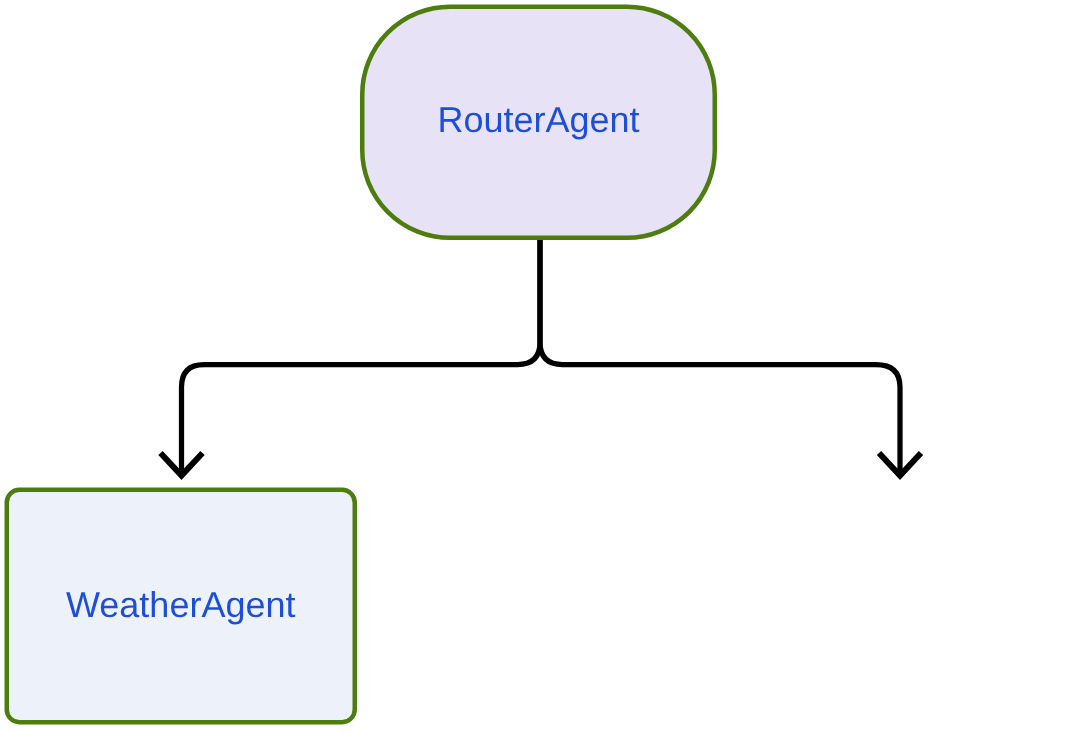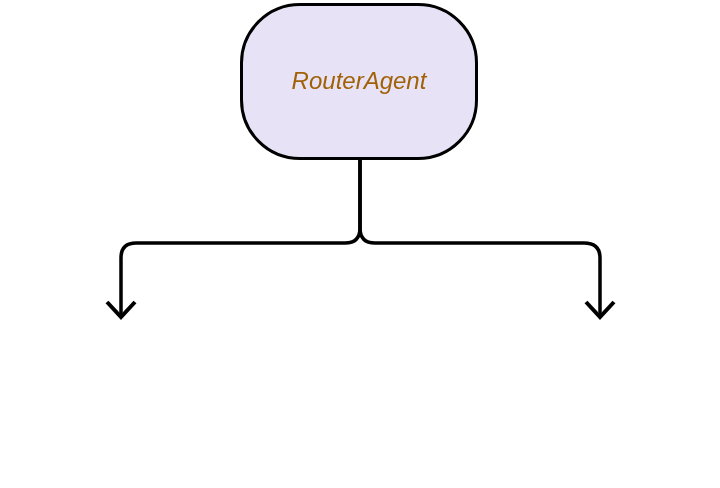--- a/index.html
+++ b/index.html
@@ -18,29 +18,28 @@
   .edges-svg {
     position: absolute;
     left: 0;
     top: 0;
     width: 720px;
     height: 488px;
   }
   .node {
     position: absolute;
     box-sizing: border-box;
-    border: 3px solid #000000;
+    border: 3px solid #4d7c0f;
     display: flex;
     align-items: center;
     justify-content: center;
-    color: #a16207;
+    color: #1d4ed8;
     font-size: 24px;
     line-height: 1.2;
     text-align: center;
-    font-style: italic;
   }
   .node-router {
     left: 240px;
     top: 3px;
     width: 238px;
     height: 157px;
     border-radius: 60px;
     background: #e8e2f7;
   }
   .node-weather {
@@ -80,15 +79,18 @@
     <path class="edge-path" d="M 360 159 L 360 228 Q 360 243 345 243 L 136 243 Q 121 243 121 258 L 121 317"></path>
     <path class="edge-path" d="M 360 159 L 360 228 Q 360 243 375 243 L 584 243 Q 600 243 600 258 L 600 317"></path>
     <path class="arrowhead" d="M 107 302 L 121 317 L 135 302"></path>
     <path class="arrowhead" d="M 586 302 L 600 317 L 614 302"></path>
   </svg>
 
   <div class="node node-router">
     <span>RouterAgent</span>
   </div>
 
+  <div class="node node-weather">
+    <span>WeatherAgent</span>
+  </div>
 
 
 </div>
 
 </body></html>

